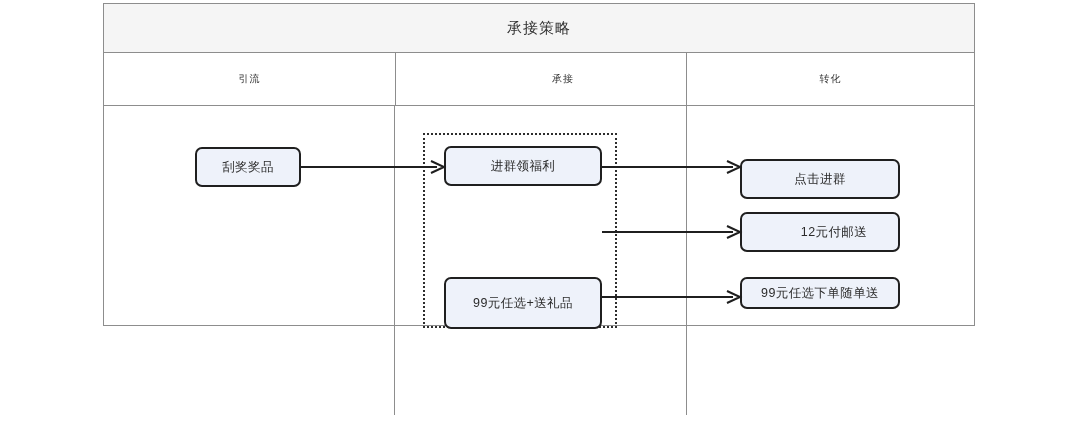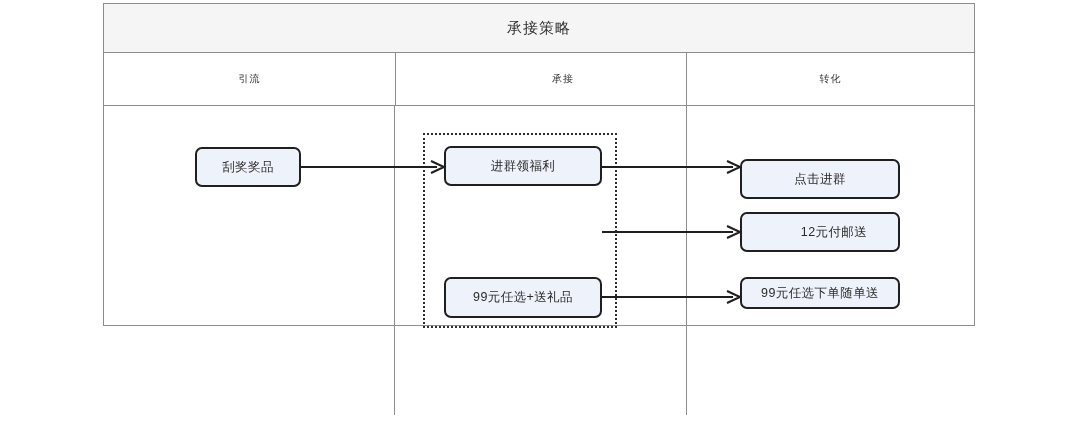--- a/index.html
+++ b/index.html
@@ -111,21 +111,21 @@
     font-size: 12.5px;
     color: #2b2b2b;
     letter-spacing: 0.4px;
     white-space: nowrap;
   }
 
   .node.n-source { left: 195px; top: 147px; width: 106px; height: 40px; }
 
   .node.n-mid1 { left: 444px; top: 146px; width: 158px; height: 40px; }
   .node.n-mid2 { left: 444px; top: 212px; width: 158px; height: 40px; }
-  .node.n-mid3 { left: 444px; top: 277px; width: 158px; height: 41px; }
+  .node.n-mid3 { left: 444px; top: 277px; width: 158px; height: 52px; }
 
   .node.n-right1 { left: 740px; top: 159px; width: 160px; height: 40px; }
   .node.n-right2 { left: 740px; top: 212px; width: 160px; height: 40px; padding-left: 28px; }
   .node.n-right3 { left: 740px; top: 277px; width: 160px; height: 32px; }
 
   
   .arrow {
     position: absolute;
     height: 14px;
     pointer-events: none;

